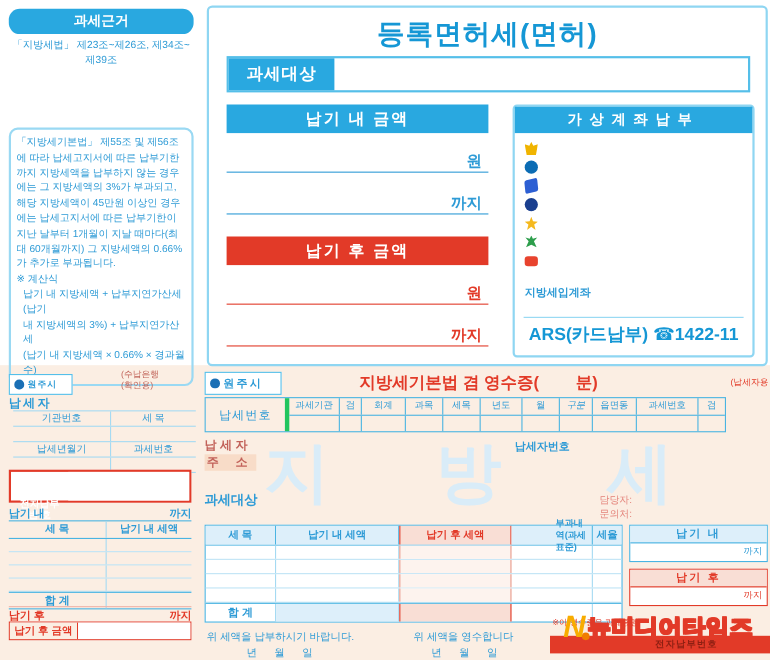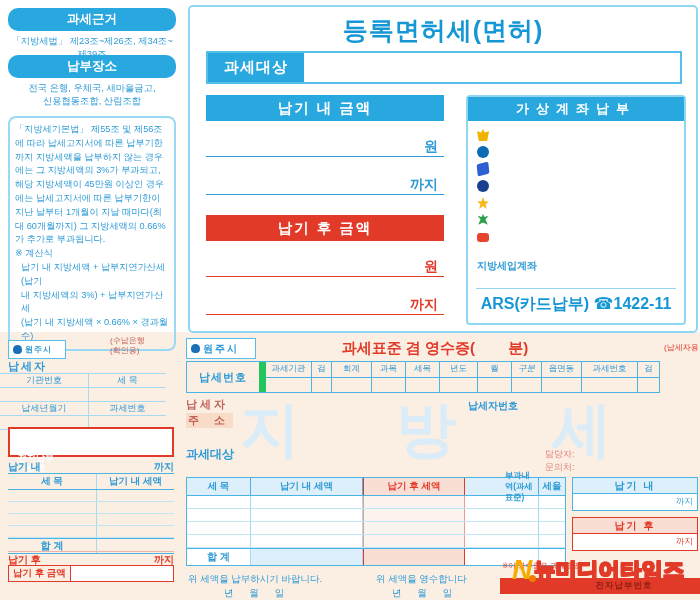--- a/index.html
+++ b/index.html
@@ -51,21 +51,21 @@
   
   #bottom-bg{position:absolute;left:0;top:332px;width:700px;height:268px;background:#fbeee3;}
 
   
   .logo-box{border:1px solid #55bfe9;background:#fff;display:flex;align-items:center;gap:3px;
             color:#2e9bd6;font-weight:bold;box-sizing:border-box;padding:0 4px;}
   .bell-icon{width:9px;height:9px;background:#1a6fb5;border-radius:50% 50% 45% 45%;flex:0 0 auto;}
   #stub-logo{left:8px;top:340px;width:58px;height:19px;font-size:8px;letter-spacing:1px;}
   #stub-note{left:110px;top:336px;width:64px;font-size:8px;color:#bf5f55;line-height:1.3;text-align:left;}
   #stub-napse{left:8px;top:359px;font-size:11px;font-weight:bold;color:#2e9bd6;letter-spacing:2px;}
-  #stub-t1{left:0;top:373px;width:166px;border-top:1px solid #a5daf2;}
+  #stub-t1{left:12px;top:373px;width:166px;border-top:1px solid #a5daf2;}
   .s-row{display:flex;height:13px;border-bottom:1px solid #a5daf2;font-size:9px;color:#2e9bd6;align-items:center;}
   .s-c1{width:88px;border-right:1px solid #a5daf2;text-align:center;height:100%;display:flex;align-items:center;justify-content:center;}
   .s-c2{flex:1;text-align:center;height:100%;display:flex;align-items:center;justify-content:center;}
   #stub-epay{left:8px;top:427px;width:166px;height:30px;display:flex;border:2px solid #e23a28;background:#fff;box-sizing:border-box;}
   .epay-label{width:52px;background:#e23a28;color:#fff;font-size:9px;font-weight:bold;display:flex;
               flex-direction:column;align-items:center;justify-content:center;line-height:1.15;margin-top:34px;}
   .epay-value{flex:1;background:#fff;}
   #stub-in-row{left:8px;top:460px;width:166px;display:flex;justify-content:space-between;
                font-size:10px;font-weight:bold;color:#2e9bd6;}
   #stub-t2{left:8px;top:473px;width:166px;border-top:1.5px solid #4ab4e2;}
@@ -80,22 +80,22 @@
   #stub-after-box{left:8px;top:565px;width:166px;height:17px;border:1.5px solid #e23a28;display:flex;background:#fff;box-sizing:border-box;}
   .after-label{padding:0 4px;font-size:9.5px;color:#e23a28;font-weight:bold;border-right:1.5px solid #e23a28;
                display:flex;align-items:center;background:#fbeee3;}
   .after-value{flex:1;background:#fff;}
 
   
   #r-logo{left:186px;top:338px;width:70px;height:21px;font-size:10px;letter-spacing:2px;}
   #r-title{left:300px;top:339px;width:270px;text-align:center;font-size:15px;font-weight:bold;color:#e23a28;white-space:pre;}
   #r-note{left:664px;top:342px;font-size:8px;color:#e23a28;white-space:nowrap;}
   #r-head-table{left:186px;top:361px;width:474px;height:32px;display:flex;border:1px solid #4ab4e2;box-sizing:border-box;}
-  .rh-first{width:72px;border-right:7px solid #22c55e;display:flex;align-items:center;justify-content:center;
-            font-size:11px;font-weight:bold;color:#2e9bd6;letter-spacing:1px;}
+  .rh-first{width:72px;border-right:4px solid #22c55e;display:flex;align-items:center;justify-content:center;
+            font-size:11px;font-weight:normal;color:#2e9bd6;letter-spacing:1px;}
   .rh-cols{flex:1;display:flex;flex-direction:column;}
   .rh-row{display:flex;flex:1;}
   .rh-row.hdr{border-bottom:1px solid #4ab4e2;}
   .rh-row span{display:flex;align-items:center;justify-content:center;font-size:8.5px;color:#2e9bd6;
                border-right:1px solid #4ab4e2;box-sizing:border-box;height:100%;}
   .rh-row span:last-child{border-right:none;flex:1;}
   .c0{width:46px;} .c1{width:20px;} .c2{width:40px;} .c3{width:34px;} .c4{width:34px;}
   .c5{width:38px;} .c6{width:34px;} .c7{width:30px;font-style:italic;} .c8{width:40px;} .c9{width:56px;}
 
   #r-taxpayer{left:186px;top:397px;font-size:11px;font-weight:bold;color:#c2625a;letter-spacing:3px;z-index:2;}
@@ -154,25 +154,20 @@
 <body>
 
 <div id="screen">
 
   <div id="bottom-bg"></div>
 
   <div class="tlbox" style="top:8px;">
     <div class="tlhead">과세근거</div>
     <div class="tlbody">「지방세법」 제23조~제26조, 제34조~제39조</div>
   </div>
-  <div class="tlbox" style="top:55px;">
-    <div class="tlhead">납부장소</div>
-    <div class="tlbody pre">전국 은행, 우체국, 새마을금고,
-신용협동조합, 산림조합</div>
-  </div>
   <div class="tlbox" style="top:112px;">
     <div class="tlborder">
       <div>「지방세기본법」 제55조 및 제56조에 따라 납세고지서에 따른 납부기한까지 지방세액을 납부하지 않는 경우에는 그 지방세액의 3%가 부과되고, 해당 지방세액이 45만원 이상인 경우에는 납세고지서에 따른 납부기한이 지난 날부터 1개월이 지날 때마다(최대 60개월까지) 그 지방세액의 0.66%가 추가로 부과됩니다.</div>
       <div>※ 계산식</div>
       <div class="pre" style="padding-left:6px;">납기 내 지방세액 + 납부지연가산세(납기
 내 지방세액의 3%) + 납부지연가산세
 (납기 내 지방세액 × 0.66% × 경과월수)</div>
     </div>
   </div>
 
@@ -281,21 +276,21 @@
   </div>
   <div class="abs" id="stub-after-box">
     <div class="after-label">납기 후 금액</div>
     <div class="after-value"></div>
   </div>
 
   <div class="abs logo-box" id="r-logo">
     <span class="bell-icon"></span>
     <span>원주시</span>
   </div>
-  <div class="abs" id="r-title">과세표준 겸 영수증(        분)</div>
+  <div class="abs" id="r-title">지방세기본법 겸 영수증(        분)</div>
   <div class="abs" id="r-note">(납세자용</div>
 
   <div class="abs" id="r-head-table">
     <div class="rh-first">납세번호</div>
     <div class="rh-cols">
       <div class="rh-row hdr">
         <span class="c0">과세기관</span>
         <span class="c1">검</span>
         <span class="c2">회계</span>
         <span class="c3">과목</span>

